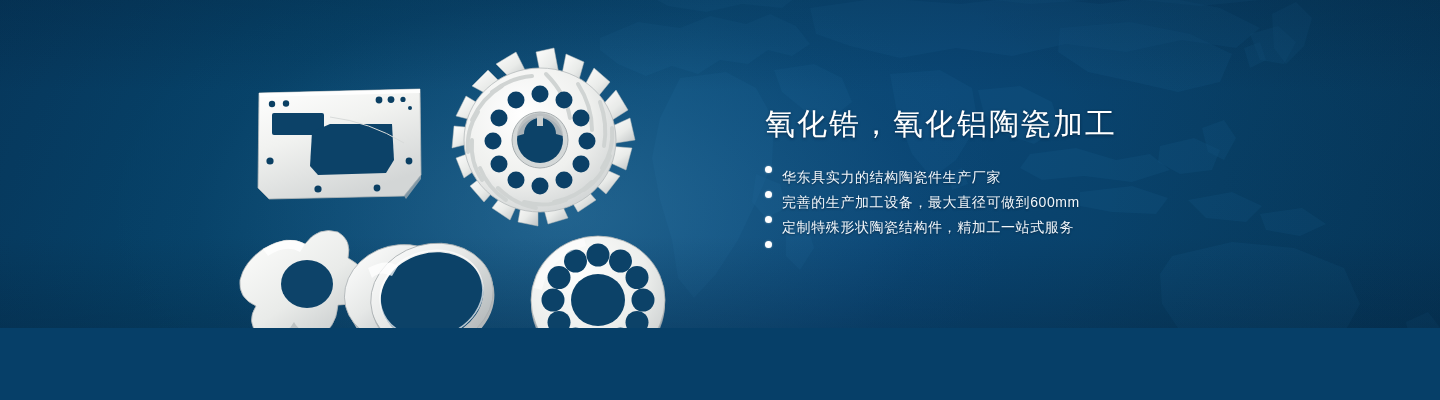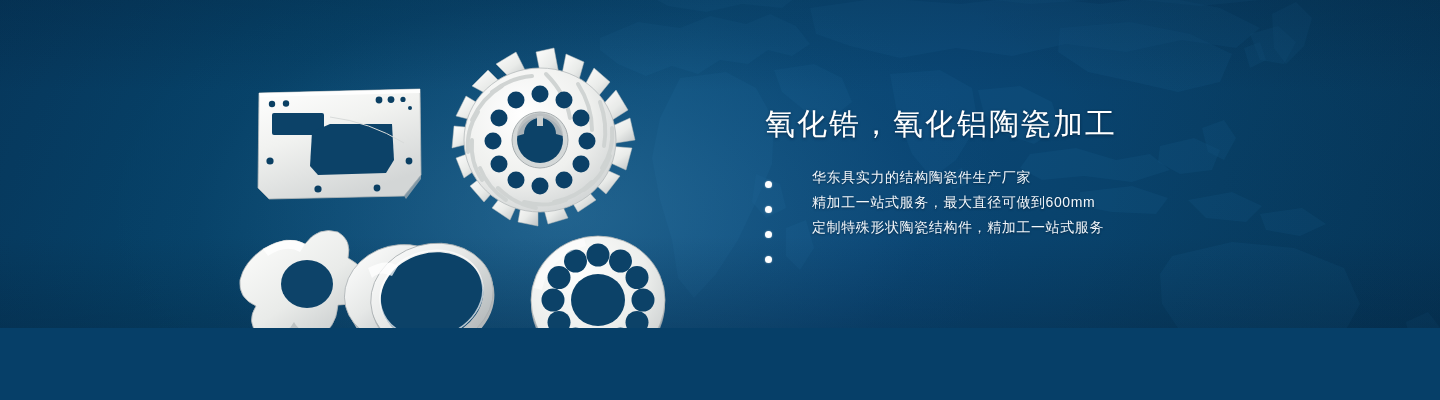--- a/index.html
+++ b/index.html
@@ -80,24 +80,23 @@
     font-weight:400;
     text-shadow:0 1px 3px rgba(0,18,38,0.55);
     white-space:nowrap;
   }
   .bullets {
     margin-top:22px;
     list-style:none;
   }
   .bullet {
     display:flex;
-    align-items:flex-end;
+    align-items:flex-start;
     height:22px;
     margin-bottom:3px;
-    gap:30px;
   }
   .dot {
     width:7px; height:7px;
     border-radius:50%;
     background:#ffffff;
     flex:0 0 auto;
     margin-right:10px;
     box-shadow:0 0 2px rgba(255,255,255,0.5);
   }
   .btext {
@@ -346,21 +345,21 @@
   <div class="textcol">
     <div class="headline">氧化锆，氧化铝陶瓷加工</div>
 
     <ul class="bullets">
       <li class="bullet">
         <span class="dot"></span>
         <span class="btext">华东具实力的结构陶瓷件生产厂家</span>
       </li>
       <li class="bullet">
         <span class="dot"></span>
-        <span class="btext">精加工一站式服务，最大直径可做到600mm</span>
+        <span class="btext">完善的生产加工设备，最大直径可做到600mm</span>
       </li>
       <li class="bullet">
         <span class="dot"></span>
         <span class="btext">定制特殊形状陶瓷结构件，精加工一站式服务</span>
       </li>
       <li class="bullet">
         <span class="dot"></span>
       </li>
     </ul>
   </div>

